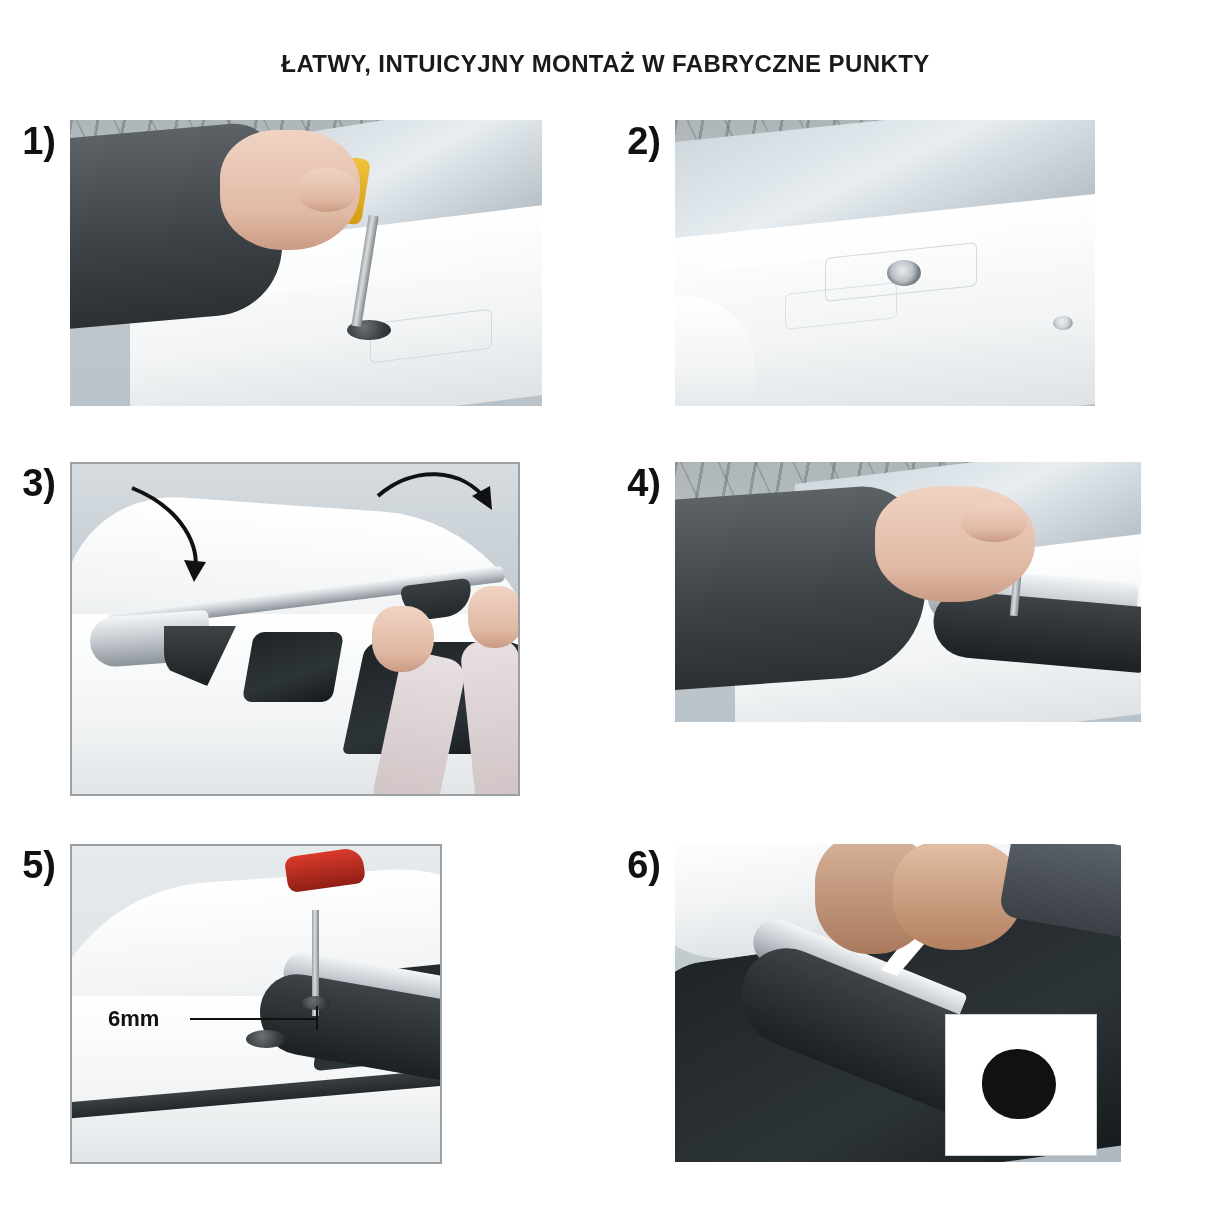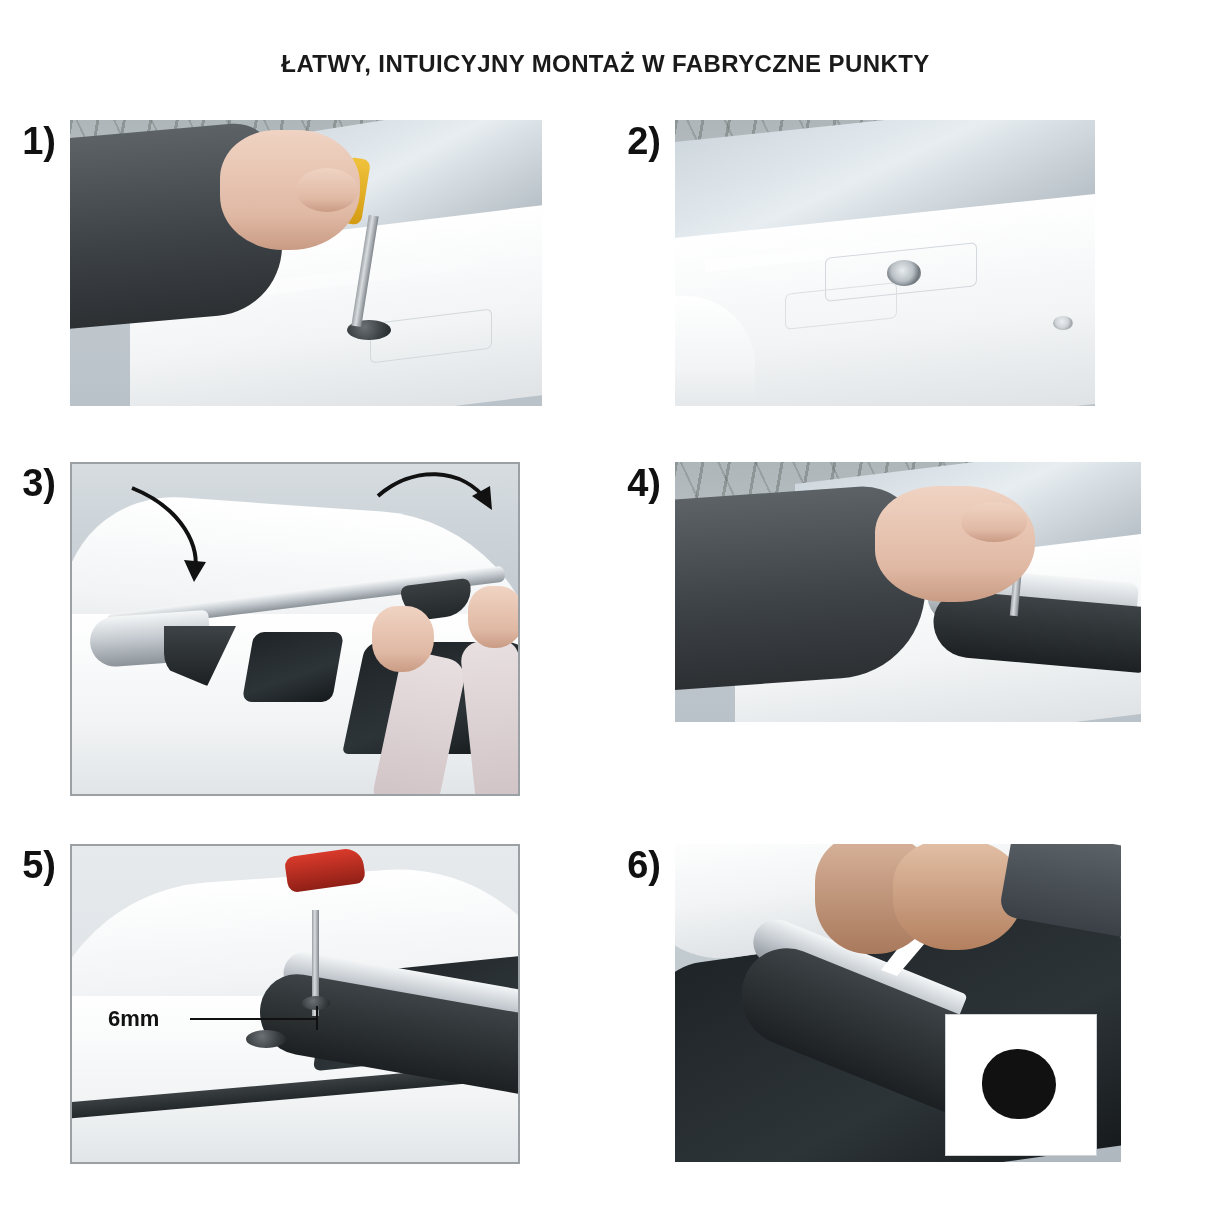--- a/index.html
+++ b/index.html
@@ -273,21 +273,21 @@
         <div class="hand" style="left:200px;top:24px;width:160px;height:116px;"></div>
         <div class="hand" style="left:286px;top:40px;width:66px;height:40px;border-radius:50%;"></div>
       </div>
     </div>
   </div>
 
   <div class="step-row" style="margin-top:48px;">
 
     <div class="step step-col-left">
       <div class="step-number">5)</div>
-      <div class="photo framed" style="width:450px;height:320px;">
+      <div class="photo framed" style="width:372px;height:320px;">
         <div class="sky" style="background:linear-gradient(180deg,#e6eaed 0%,#d7dde1 100%);"></div>
 
         <div class="car-body" style="left:-40px;top:30px;width:540px;height:180px;border-radius:220px 220px 0 0;transform:rotate(-4deg);"></div>
         <div class="car-body" style="left:-40px;top:150px;width:540px;height:180px;"></div>
         <div class="dark-glass" style="left:250px;top:118px;width:220px;height:96px;border-radius:10px 26px 8px 8px;transform:skewX(-14deg) rotate(-6deg);"></div>
         <div class="rail-dark" style="left:-20px;top:236px;width:500px;height:16px;transform:rotate(-5deg);"></div>
 
         <div class="rail" style="left:210px;top:124px;width:250px;height:42px;border-radius:50px 14px 8px 50px;transform:rotate(10deg);"></div>
         <div class="foot" style="left:186px;top:146px;width:280px;height:80px;border-radius:60px 12px 8px 70px;transform:rotate(10deg);"></div>
 

